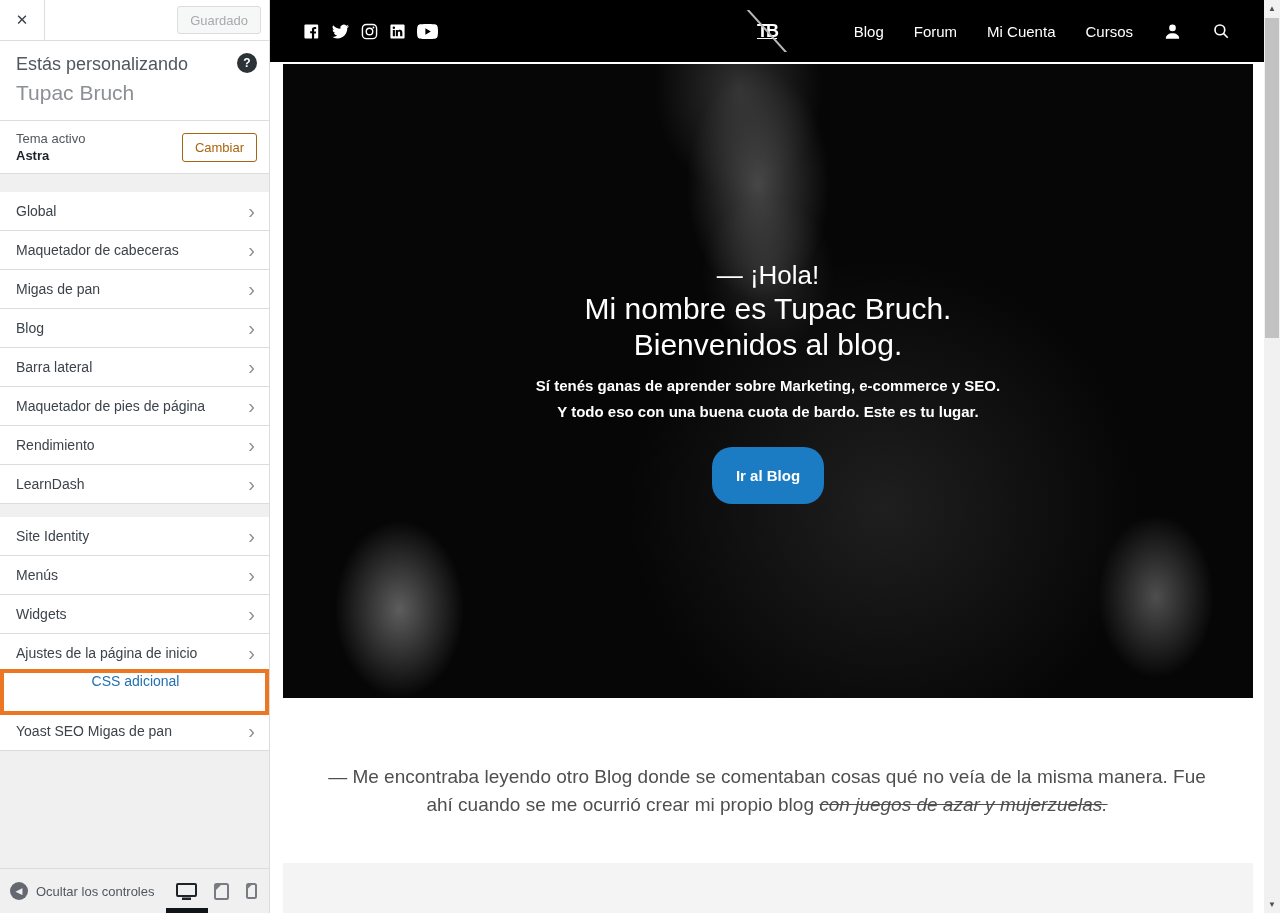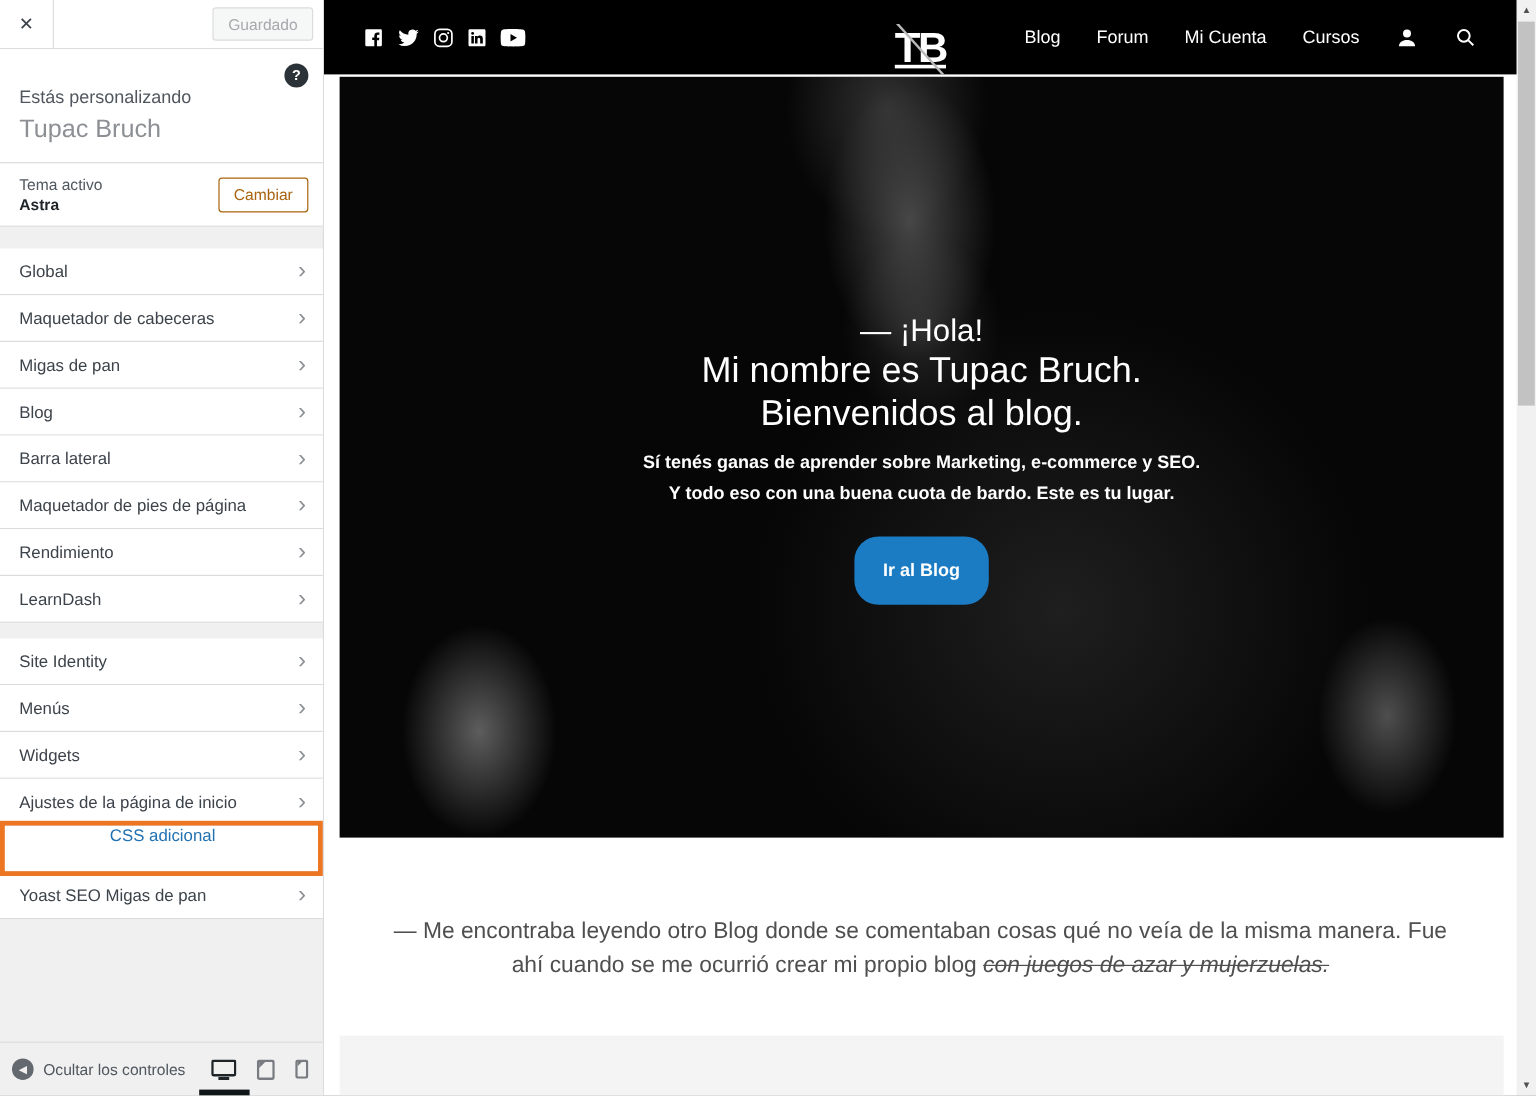--- a/index.html
+++ b/index.html
@@ -5,21 +5,21 @@
   * { margin:0; padding:0; box-sizing:border-box; }
   html,body { width:1280px; height:913px; overflow:hidden; font-family:"Liberation Sans", sans-serif; background:#f0f0f1; }
   .app { position:relative; width:1280px; height:913px; }
 
   
   .sidebar { position:absolute; left:0; top:0; width:270px; height:913px; background:#f0f0f1; border-right:1px solid #dcdcde; }
   .cust-header { position:relative; height:41px; background:#fff; border-bottom:1px solid #ddd; }
   .close-btn { position:absolute; left:0; top:0; width:45px; height:40px; background:#fff; border:none; border-right:1px solid #ddd; font-size:15px; color:#3c434a; cursor:pointer; }
   .saved-btn { position:absolute; right:8px; top:6px; height:28px; padding:0 12px; background:#f6f7f7; border:1px solid #dcdcde; border-radius:3px; color:#a7aaad; font-size:13px; }
   .customizing { position:relative; background:#fff; border-bottom:1px solid #ddd; padding:13px 16px 15px; }
-  .customizing .label { font-size:15px; color:#50575e;margin-top:19px; }
+  .customizing .label { font-size:18px; color:#50575e; }
   .customizing .site-title { margin-top:6px; font-size:21px; color:#8c8f94; font-weight:400; }
   .help-badge { position:absolute; right:12px; top:12px; width:20px; height:20px; border-radius:50%; background:#2c3338; color:#fff; font-size:12px; font-weight:bold; display:flex; align-items:center; justify-content:center; }
   .theme-row { background:#fff; border-bottom:1px solid #ddd; padding:10px 12px 10px 16px; display:flex; align-items:center; justify-content:space-between; }
   .theme-row .label { font-size:13px; color:#50575e; }
   .theme-row .theme-name { font-size:13px; font-weight:bold; color:#1d2327; margin-top:2px; }
   .change-btn { padding:6px 12px; background:#fff; border:1px solid #a9640f; border-radius:3px; color:#a9640f; font-size:13px; cursor:pointer; }
   .gap-lg { height:18px; }
   .gap-sm { height:13px; }
   .menu-item { position:relative; height:39px; background:#fff; border-bottom:1px solid #dcdcde; display:flex; align-items:center; justify-content:space-between; padding:0 14px 0 16px; font-size:14px; color:#3c434a; cursor:pointer;gap:41px; }
   .menu-item .chev { color:#8c8f94; font-size:20px; line-height:1; font-weight:400; }
@@ -31,21 +31,21 @@
   .devices { margin-left:auto; display:flex; align-items:center; gap:17px; height:100%; }
   .device-btn { position:relative; height:100%; display:flex; align-items:center; background:none; border:none; cursor:pointer; color:#787c82; }
   .device-btn.active { color:#1d2327; }
   .device-btn.active::after { content:""; position:absolute; left:50%; transform:translateX(-50%); bottom:0; width:42px; height:5px; background:#101517; }
 
   
   .preview { position:absolute; left:270px; top:0; width:994px; height:913px; background:#fff; overflow:hidden; }
   .site-nav { position:relative; height:62px; background:#000; display:flex; align-items:center; padding:0 34px 0 33px; }
   .social { display:flex; align-items:center; gap:11px; }
   .social svg { display:block; }
-  .logo { position:absolute; left:50%; transform:translateX(-50%); top:20px; width:46px; height:42px; color:#fff; font-weight:bold; font-size:35px; letter-spacing:-2px; display:flex; align-items:center; justify-content:center; overflow:hidden;text-decoration:underline; }
+  .logo { position:absolute; left:50%; transform:translateX(-50%); top:10px; width:46px; height:42px; color:#fff; font-weight:bold; font-size:18px; letter-spacing:-2px; display:flex; align-items:center; justify-content:center; overflow:hidden;text-decoration:underline; }
   .logo .slash { position:absolute; width:64px; height:1.5px; background:#b9b9b9; transform:rotate(48deg); }
   .nav-right { margin-left:auto; display:flex; align-items:center; gap:30px; }
   .nav-link { color:#fff; font-size:15px; cursor:pointer; }
   .nav-icon { display:flex; align-items:center; cursor:pointer; }
 
   .hero { position:relative; margin:2px 11px 0 13px; height:634px; background:
       radial-gradient(ellipse 120px 150px at 47% 4%, rgba(85,85,85,0.55), rgba(0,0,0,0) 70%),
       radial-gradient(ellipse 105px 170px at 49% 19%, rgba(135,135,135,0.5), rgba(0,0,0,0) 68%),
       radial-gradient(ellipse 95px 110px at 50% 33%, rgba(60,60,60,0.6), rgba(0,0,0,0) 70%),
       radial-gradient(ellipse 340px 330px at 62% 70%, rgba(32,32,32,0.95), rgba(0,0,0,0) 75%),

